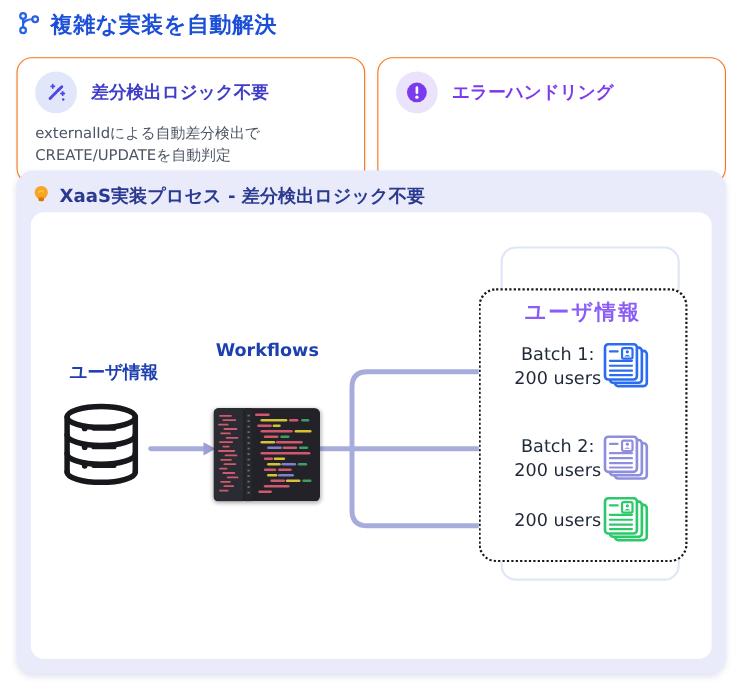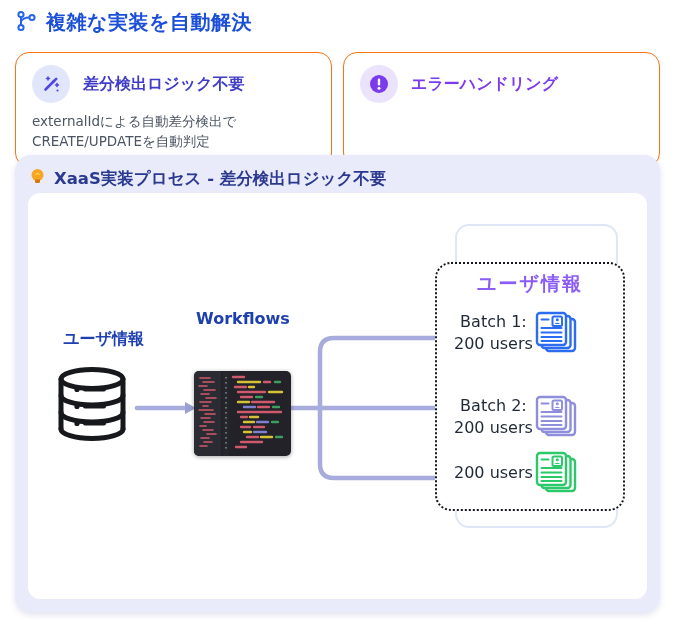--- a/index.html
+++ b/index.html
@@ -62,21 +62,21 @@
   }
   .label-source { left:13px; top:136px; width:125px; }
   .label-script { left:155px; top:116px; width:120px; }
   .db-icon-wrap { position:absolute; left:24px; top:172px; }
   .code-shot {
     position:absolute; left:166px; top:178px; width:97px; height:85px;
     border-radius:5px; overflow:hidden; box-shadow:0 1px 4px rgba(0,0,0,.35);
   }
   .connectors { position:absolute; left:0; top:0; width:619px; height:406px; pointer-events:none; }
 
-  .batch-row { position:absolute; width:190px; left:426px; display:flex; align-items:center; }
+  .batch-row { position:absolute; width:190px; left:407px; display:flex; align-items:center; justify-content:center; }
   .batch-1 { top:118px; }
   .batch-2 { top:188px;margin-top:14px; }
   .batch-3 { top:258px; }
   .batch-text { text-align:center; font-size:16px; color:#1f2937; line-height:1.35; }
   .doc-icon-wrap { width:46px; height:44px; flex:0 0 auto; }
 </style>
 </head>
 <body>
 
 <div class="app">

